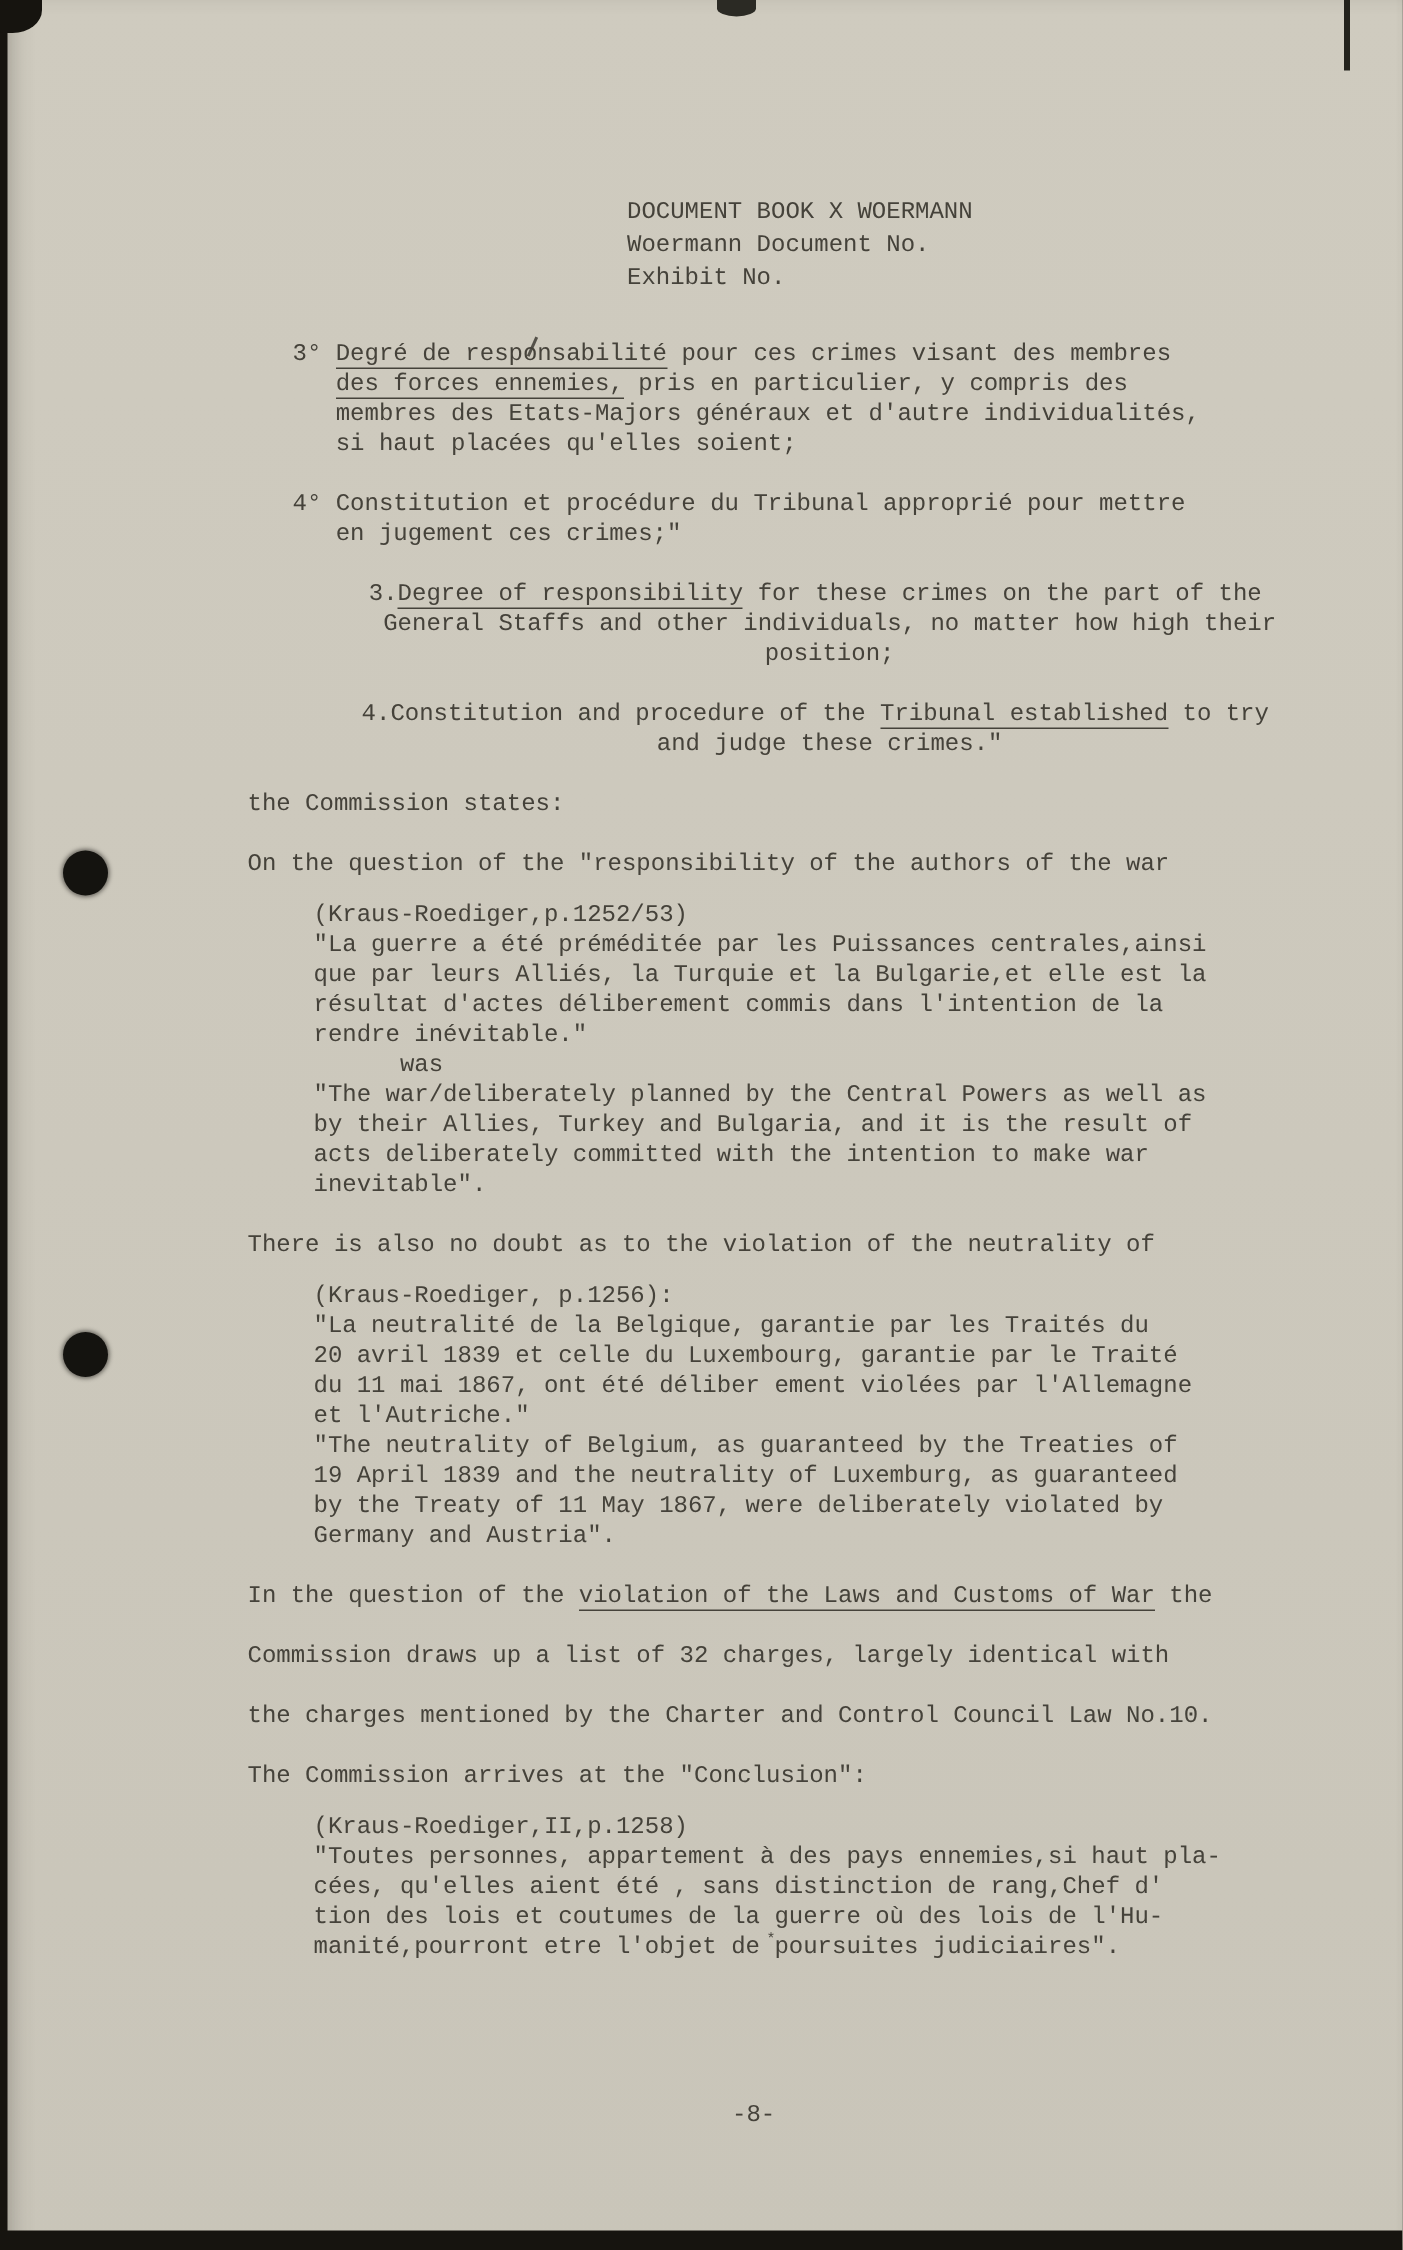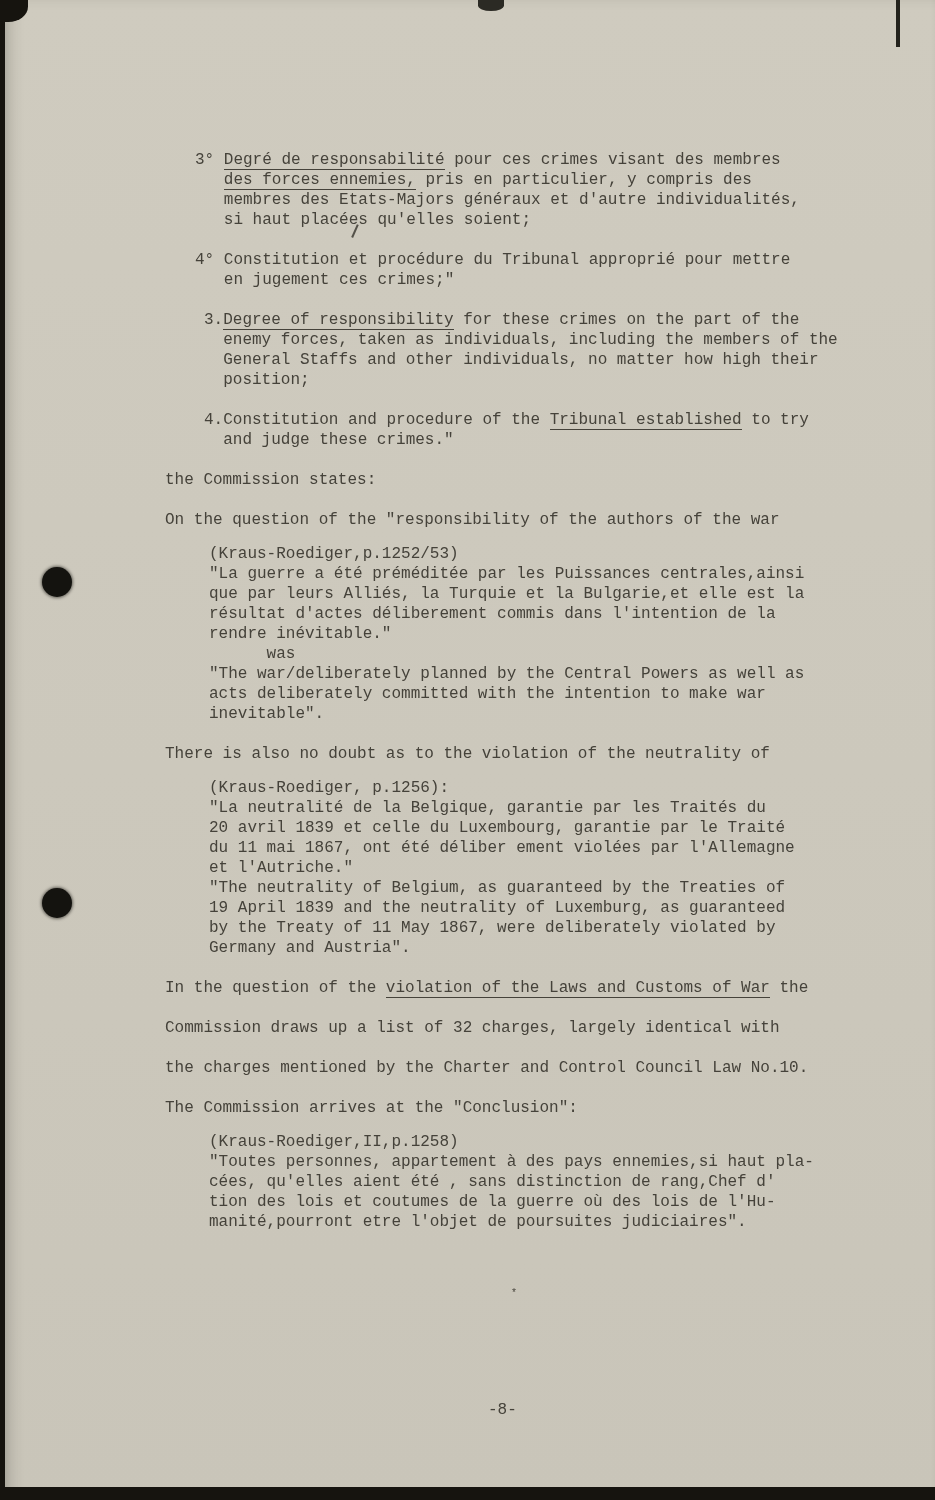--- a/index.html
+++ b/index.html
@@ -18,21 +18,21 @@
     font-family:"Liberation Mono","DejaVu Sans Mono",monospace;
     font-size:16px;line-height:20px;
     color:var(--ink);
     box-shadow:inset 14px 0 18px -10px rgba(60,58,50,0.45), inset 0 -6px 10px -6px rgba(60,58,50,0.3);
   }
   .content{position:absolute;left:165px;top:130px;width:730px;}
   .line{white-space:pre;min-height:20px;}
   .u{border-bottom:1.5px solid var(--ink);}
   .block.b-header{margin-left:253px;margin-bottom:30px;line-height:22px;}
   .block.b-item-fr{margin-left:30px;margin-top:20px;}
-  .block.b-item-en{margin-left:39px;margin-top:20px;}
+  .block.b-item-en{margin-left:27px;margin-top:20px;text-align:center;}
   .block.b-para{margin-top:20px;}
   .block.b-quote{margin-left:44px;margin-top:14px;}
   .pagenum{position:absolute;left:488px;top:1400px;white-space:pre;}
   
   .edge-left{position:absolute;left:0;top:0;width:5px;height:1500px;background:var(--black);}
   .corner-tl{position:absolute;left:0;top:0;width:28px;height:22px;background:var(--black);border-radius:0 0 70% 8%;}
   .top-mark{position:absolute;left:478px;top:0;width:26px;height:11px;background:#2b2a24;border-radius:0 0 60% 60%;}
   .edge-right-top{position:absolute;left:896px;top:0;width:4px;height:47px;background:#23221c;}
   .edge-bottom{position:absolute;left:0;top:1487px;width:935px;height:13px;background:var(--black);}
   .hole{position:absolute;width:30px;height:30px;border-radius:50%;background:#14130f;box-shadow:0 0 3px 1px rgba(20,19,15,0.55);}
@@ -50,33 +50,37 @@
   <div class="corner-tl"></div>
   <div class="top-mark"></div>
   <div class="edge-right-top"></div>
   <div class="edge-bottom"></div>
   <div class="hole h1"></div>
   <div class="hole h2"></div>
   <div class="stray-1"></div>
   <div class="stray-2">*</div>
 
   <div class="content">
+      <div class="block b-header">
+        <div class="line"><span>DOCUMENT BOOK X WOERMANN</span></div>
+        <div class="line"><span>Woermann Document No.</span></div>
+        <div class="line"><span>Exhibit No.</span></div>
+      </div>
       <div class="block b-item-fr">
         <div class="line"><span>3° </span><span class="u">Degré de responsabilité</span><span> pour ces crimes visant des membres</span></div>
         <div class="line"><span>   </span><span class="u">des forces ennemies,</span><span> pris en particulier, y compris des</span></div>
         <div class="line"><span>   membres des Etats-Majors généraux et d'autre individualités,</span></div>
         <div class="line"><span>   si haut placées qu'elles soient;</span></div>
       </div>
       <div class="block b-item-fr">
         <div class="line"><span>4° Constitution et procédure du Tribunal approprié pour mettre</span></div>
         <div class="line"><span>   en jugement ces crimes;"</span></div>
       </div>
       <div class="block b-item-en">
         <div class="line"><span>3.</span><span class="u">Degree of responsibility</span><span> for these crimes on the part of the</span></div>
-        <div class="line"><span>  enemy forces, taken as individuals, including the members of the</span></div>
         <div class="line"><span>  General Staffs and other individuals, no matter how high their</span></div>
         <div class="line"><span>  position;</span></div>
       </div>
       <div class="block b-item-en">
         <div class="line"><span>4.</span><span>Constitution and procedure of the </span><span class="u">Tribunal established</span><span> to try</span></div>
         <div class="line"><span>  and judge these crimes."</span></div>
       </div>
       <div class="block b-para">
         <div class="line"><span>the Commission states:</span></div>
       </div>
@@ -84,20 +88,21 @@
         <div class="line"><span>On the question of the "responsibility of the authors of the war</span></div>
       </div>
       <div class="block b-quote">
         <div class="line"><span>(Kraus-Roediger,p.1252/53)</span></div>
         <div class="line"><span>"La guerre a été préméditée par les Puissances centrales,ainsi</span></div>
         <div class="line"><span>que par leurs Alliés, la Turquie et la Bulgarie,et elle est la</span></div>
         <div class="line"><span>résultat d'actes déliberement commis dans l'intention de la</span></div>
         <div class="line"><span>rendre inévitable."</span></div>
         <div class="line"><span>      was</span></div>
         <div class="line"><span>"The war/deliberately planned by the Central Powers as well as</span></div>
+        <div class="line"><span>by their Allies, Turkey and Bulgaria, and it is the result of</span></div>
         <div class="line"><span>acts deliberately committed with the intention to make war</span></div>
         <div class="line"><span>inevitable".</span></div>
       </div>
       <div class="block b-para">
         <div class="line"><span>There is also no doubt as to the violation of the neutrality of</span></div>
       </div>
       <div class="block b-quote">
         <div class="line"><span>(Kraus-Roediger, p.1256):</span></div>
         <div class="line"><span>"La neutralité de la Belgique, garantie par les Traités du</span></div>
         <div class="line"><span>20 avril 1839 et celle du Luxembourg, garantie par le Traité</span></div>

